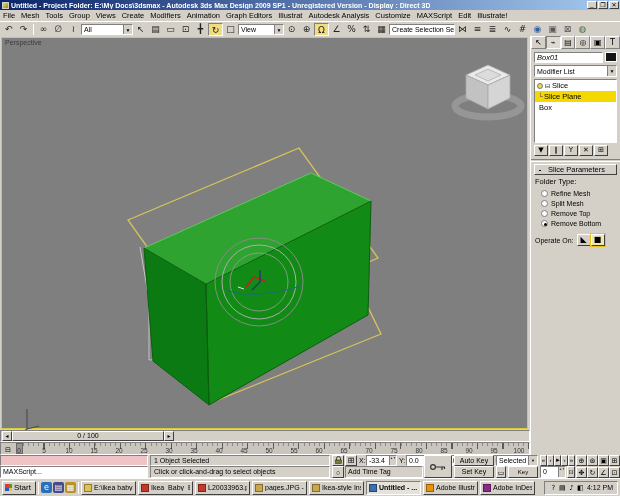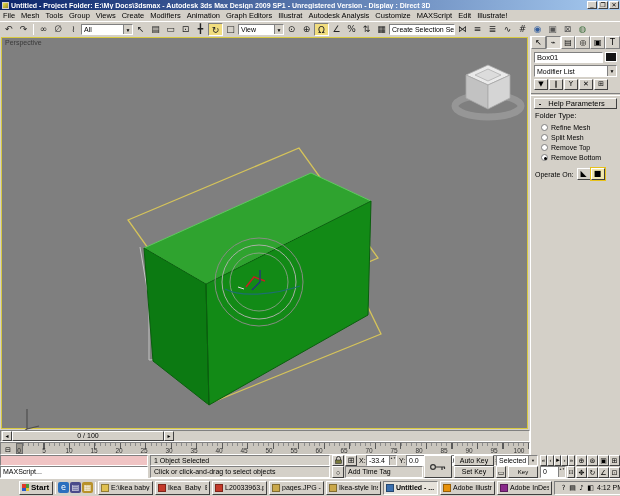--- a/index.html
+++ b/index.html
@@ -44,21 +44,21 @@
     border:1px solid #d8c93f; background:#7f7f7f; }
   .vp-label { position:absolute; left:3px; top:1px; font-size:7px; color:#3a3a3a; }
 
   
   .cmdpanel { position:absolute; left:530px; top:36px; width:90px; height:419px; background:#d4d0c8;
     border-left:1px solid #fff; font-size:7.5px; }
   .cp-tabs { display:flex; height:13px; margin-bottom:2px; }
   .cp-tab { flex:1; font-size:8px; line-height:11px; text-align:center;
     border:1px solid; border-color:#fff #808080 #808080 #fff; background:#d4d0c8; font-family:"DejaVu Sans",sans-serif; }
   .cp-tab.active { border-color:#808080 #fff #fff #808080; background:#dedad2; }
-  .cp-namerow { display:flex; align-items:center; gap:2px; margin:1px 3px; height:12px; }
+  .cp-namerow { display:flex; align-items:center; gap:2px; margin:1px 3px; height:12px;font-style:italic; }
   .cp-nameinput { flex:1; height:11px; font-size:7.5px; line-height:9px; padding-left:2px; }
   .cp-swatch { width:12px; height:10px; background:#141414; border:1px solid #fff; }
   .cp-dd { margin:2px 3px; height:12px; }
   .cp-stack { margin:2px 3px; height:64px; overflow:hidden; }
   .stack-row { height:11px; display:flex; align-items:center; padding-left:2px; white-space:nowrap; }
   .stack-row.selected { background:#f5d800; }
   .bulb { width:6px; height:6px; border-radius:50%; background:#e8e13a; border:1px solid #777; margin-right:2px; display:none; flex:none; }
   .bulb.show { display:inline-block; }
   .expander { font-size:6px; margin-right:1px; }
   .prefix { font-size:7px; color:#444; margin-right:1px; }
@@ -126,21 +126,21 @@
   .pb-btn { width:7px; height:11px; font-size:6px; line-height:9px; text-align:center; padding:0; flex:none; }
   .framefield { left:540px; top:11px; width:26px; height:12px; padding-left:2px; line-height:10px; }
   .frame-extra { left:567px; top:11px; width:8px; height:12px; font-size:6px; text-align:center; line-height:10px; }
   .navgrid { position:absolute; left:576px; top:0; width:44px; height:23px; display:flex; flex-wrap:wrap; }
   .nav-btn { width:11px; height:11px; font-size:7px; line-height:10px; text-align:center;
     font-family:"DejaVu Sans",sans-serif; flex:none; background:#d4d0c8; border:1px solid; border-color:#fff #404040 #404040 #fff; }
 
   
   .taskbar { position:absolute; left:0; top:478px; width:620px; height:18px; background:#d4d0c8;
     border-top:1px solid #fff; display:flex; align-items:center; gap:2px; padding:0 2px; }
-  .start-btn { width:34px; height:14px; display:flex; align-items:center; gap:2px; padding-left:2px; font-size:8px; font-weight:bold; flex:none;margin-left:17px; }
+  .start-btn { width:34px; height:14px; display:flex; align-items:center; gap:2px; padding-left:2px; font-size:8px; font-weight:normal; flex:none; }
   .flag { width:7px; height:7px; display:grid; grid-template-columns:1fr 1fr; grid-template-rows:1fr 1fr; flex:none; }
   .flag i:nth-child(1){background:#e03a2a}.flag i:nth-child(2){background:#4a9a3a}
   .flag i:nth-child(3){background:#2a5ac8}.flag i:nth-child(4){background:#e8c42a}
   .ql { display:flex; gap:1px; align-items:center; flex:none; }
   .ql-icon { width:11px; height:11px; font-size:8px; line-height:11px; text-align:center; color:#fff; border-radius:2px; flex:none; font-family:"DejaVu Sans",sans-serif; }
   .tb-div { width:1px; height:12px; background:#808080; border-right:1px solid #fff; flex:none; }
   .task-btn { width:55px; height:14px; display:flex; align-items:center; gap:2px; padding:0 2px; font-size:7px; flex:none; overflow:hidden; }
   .task-btn.active { border-color:#808080 #fff #fff #808080; background:#e6e2da; font-weight:bold; }
   .task-ico { width:8px; height:8px; flex:none; border:1px solid rgba(0,0,0,.35); }
   .task-label { white-space:nowrap; overflow:hidden; }
@@ -285,31 +285,55 @@
       <button class="cp-tab">T</button>
   </div>
   <div class="cp-namerow">
     <div class="cp-nameinput sunken-white">Box01</div>
     <div class="cp-swatch"></div>
   </div>
   <div class="tdd cp-dd">
     <span>Modifier List</span>
     <span class="dda">▼</span>
   </div>
+  <div class="cp-stack sunken-white">
+
+      <div class="stack-row">
+        <span class="bulb show"></span>
+        <span class="expander">⊟</span>
+        <span class="prefix"></span>
+        <span>Slice</span>
+      </div>
+
+      <div class="stack-row selected">
+
+        <span class="expander"></span>
+        <span class="prefix">└</span>
+        <span>Slice Plane</span>
+      </div>
+
+      <div class="stack-row">
+
+        <span class="expander"></span>
+        <span class="prefix"></span>
+        <span>Box</span>
+      </div>
+
+  </div>
   <div class="cp-stacktools">
     <button class="sbtn raised">▼</button>
       <button class="sbtn raised">‖</button>
       <button class="sbtn raised">Y</button>
       <button class="sbtn raised">✕</button>
       <button class="sbtn raised">⊞</button>
   </div>
   <div class="cp-sep"></div>
   <div class="rollout-hdr raised">
     <span class="rollout-minus">-</span>
-    <span class="rollout-title">Help Parameters</span>
+    <span class="rollout-title">Slice Parameters</span>
   </div>
   <div class="slice-type-label">Folder Type:</div>
   <div>
 
       <div class="radio">
         <span class="rdot"></span>
         <span>Refine Mesh</span>
       </div>
 
       <div class="radio">

